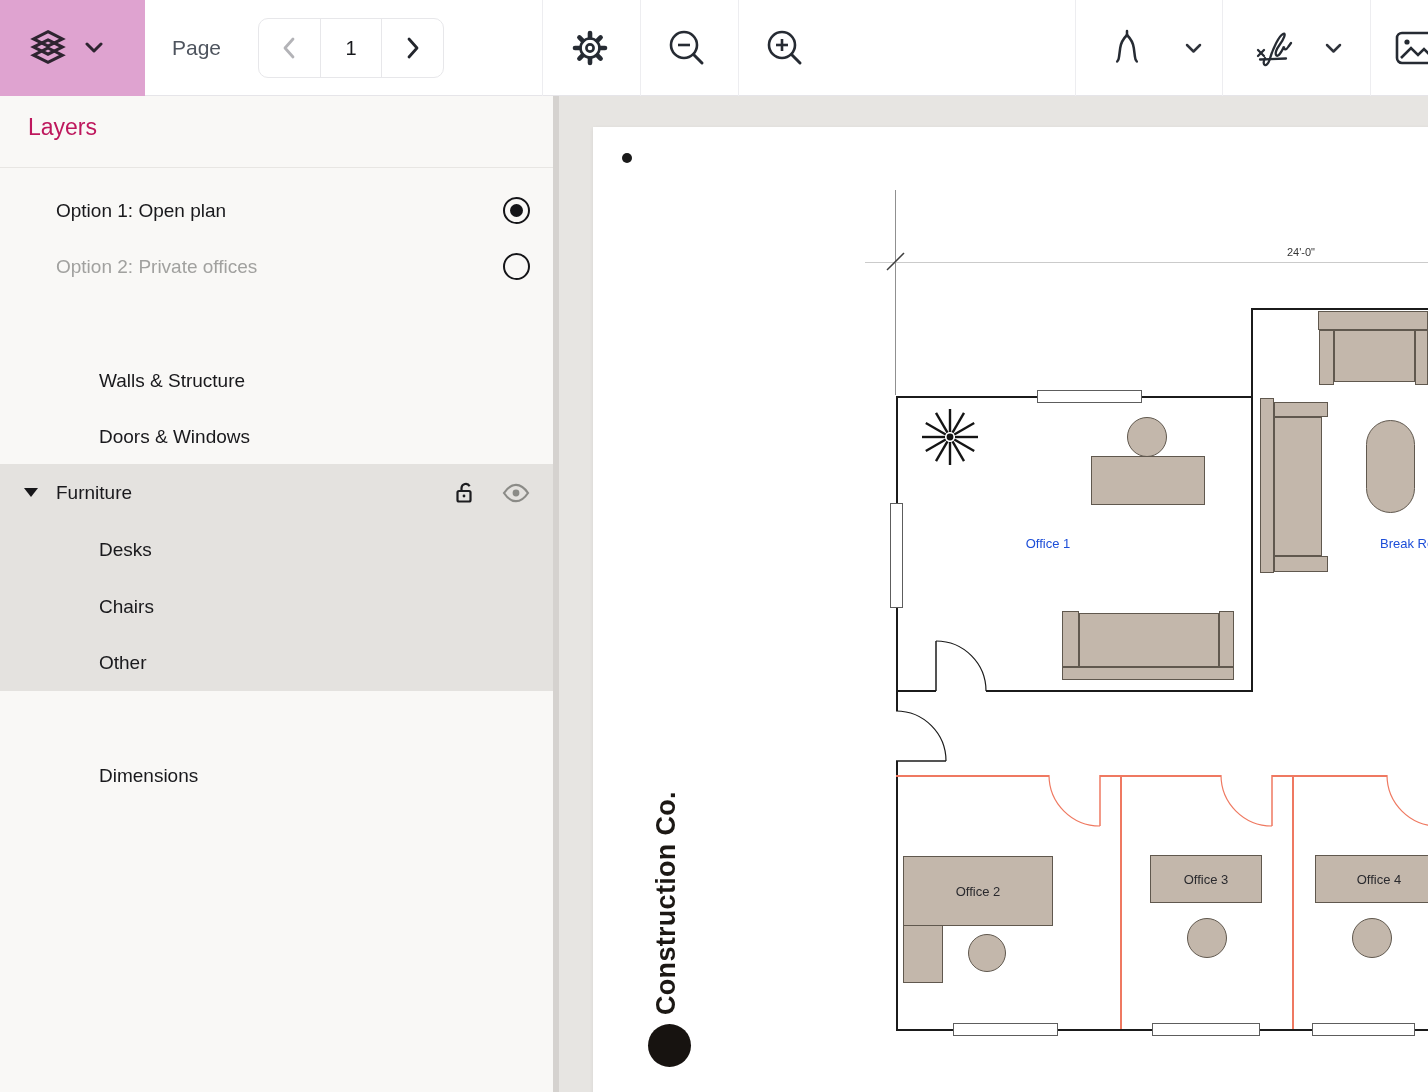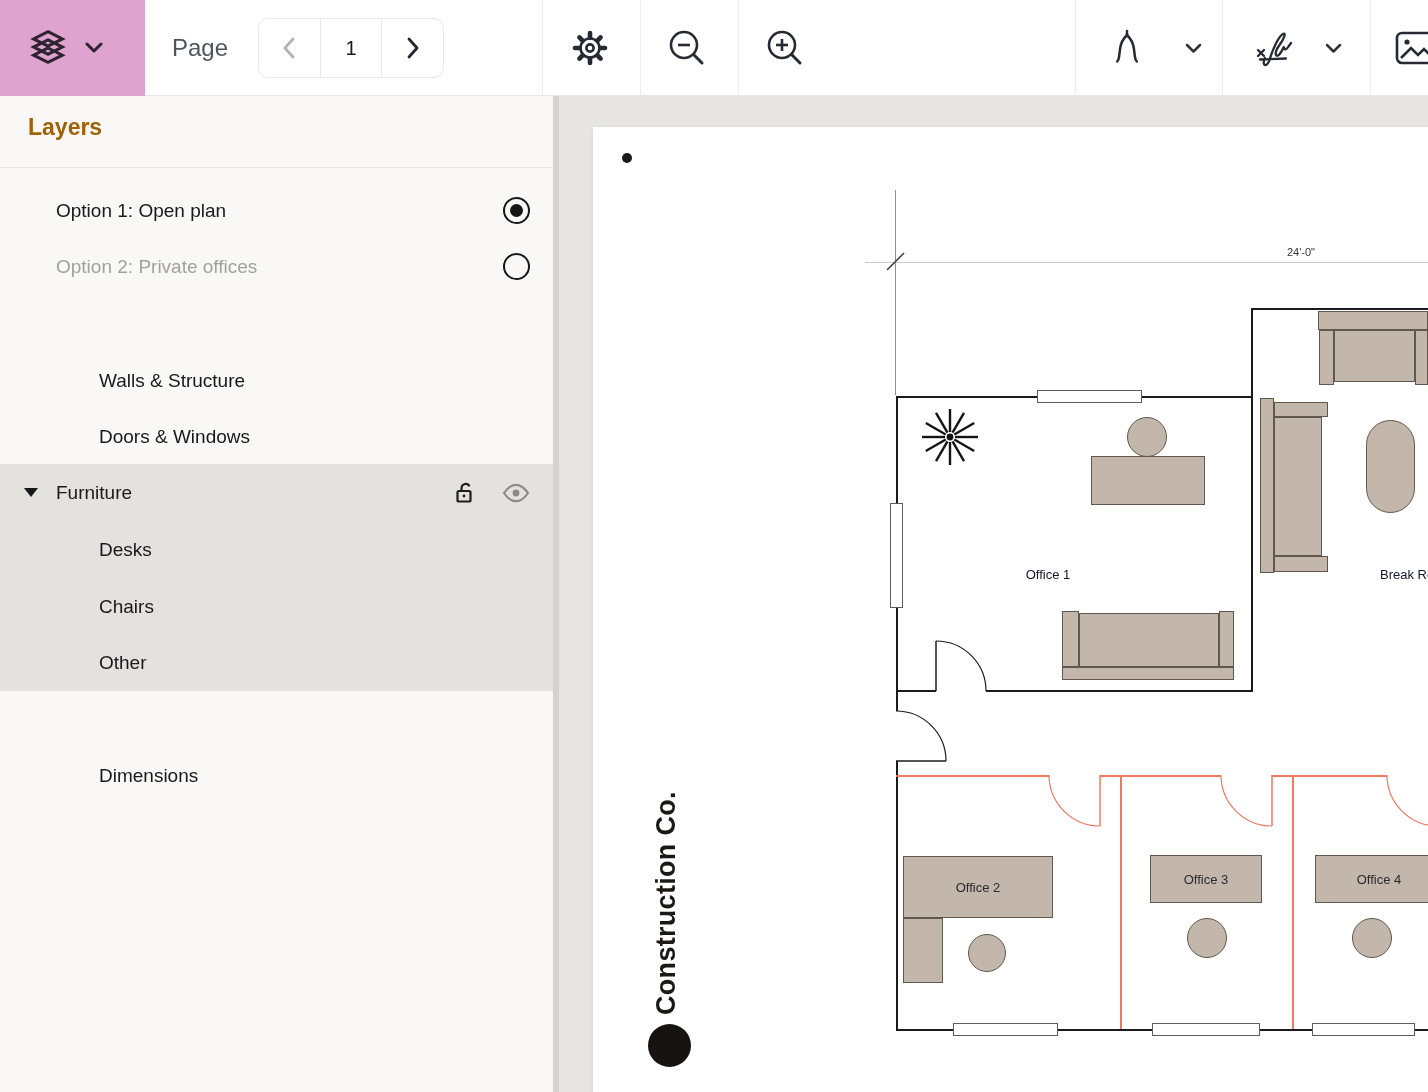--- a/index.html
+++ b/index.html
@@ -7,39 +7,39 @@
     font-family:"Liberation Sans", sans-serif; background:#e7e5e2; }
 
   
   .toolbar { position:absolute; left:0; top:0; width:1428px; height:96px;
     background:#ffffff; border-bottom:1px solid #e6e5e9; z-index:10; }
   .tb-divider { position:absolute; top:0; width:1px; height:96px; background:#ededf0; }
   .logo-btn { position:absolute; left:0; top:0; width:145px; height:96px;
     background:#dfa3d0; display:flex; align-items:center; cursor:pointer; }
   .logo-btn svg { display:block; }
   .page-label { position:absolute; left:172px; top:0; height:96px; line-height:96px;
-    font-size:24px; color:#4e545e; }
+    font-size:21px; color:#4e545e; }
   .pager { position:absolute; left:258px; top:18px; width:186px; height:60px;
     background:#fff; border:1.5px solid #e7e7ea; border-radius:10px;
     display:flex; overflow:hidden; }
   .pager-cell { flex:1; display:flex; align-items:center; justify-content:center; }
   .pager-cell + .pager-cell { border-left:1.5px solid #e7e7ea; }
   .page-num { font-size:20px; color:#17181c; }
   .page-ind { position:absolute; left:455px; top:0; width:76px; height:96px;
     display:flex; align-items:center; justify-content:center; font-size:19px; color:#34383f; }
   .tb-btn { position:absolute; top:0; height:96px; display:flex; align-items:center;
     justify-content:center; cursor:pointer; background:transparent; border:none; }
 
   
   .sidebar { position:absolute; left:0; top:96px; width:553px; height:996px;
     background:#f9f8f6; z-index:5; }
   .sidebar-resizer { position:absolute; left:553px; top:96px; width:6px; height:996px;
     background:#d5d2cf; z-index:6; }
   .sb-title { position:absolute; left:28px; top:18px; font-size:23px;
-    font-weight:700; color:#a16207; }
+    font-weight:400; color:#be185d; }
   .sb-header-divider { position:absolute; left:0; top:71px; width:553px; height:1px;
     background:#e8e6e3; }
   .sb-highlight { position:absolute; left:0; top:368px; width:553px; height:227px;
     background:#e4e2df; }
   .sb-row { position:absolute; left:0; width:553px; height:57px; cursor:pointer; }
   .sb-label { position:absolute; left:56px; top:0; height:57px; line-height:57px;
     font-size:19px; color:#19191c; }
   .sb-label.child { left:99px; }
   .sb-label.dim { color:#a1a19f; }
   .tri { position:absolute; left:24px; top:24px; width:0; height:0;
@@ -56,22 +56,22 @@
     background:#e7e5e2; z-index:1; }
   .page { position:absolute; left:34px; top:31px; width:910px; height:1000px;
     background:#ffffff; box-shadow:0 1px 4px rgba(0,0,0,0.07); }
   .wall { position:absolute; background:#1b1b1b; }
   .wall-accent { position:absolute; background:#ef7961; }
   .thin-line { position:absolute; background:#cbcbcb; }
   .ext-line { position:absolute; background:#909090; }
   .furn { position:absolute; background:#c3b7ab; border:1.5px solid #60584e; }
   .furn.round { border-radius:50%; }
   .window { position:absolute; background:#ffffff; border:1px solid #5d5d5d; z-index:3; }
-  .plan-label { position:absolute; font-size:13px; color:#0f172a; white-space:nowrap;
-    transform:translate(-50%,-50%);margin-top:31px; }
+  .plan-label { position:absolute; font-size:13px; color:#1d4ed8; white-space:nowrap;
+    transform:translate(-50%,-50%); }
   .desk-label { position:absolute; display:flex; align-items:center; justify-content:center;
     font-size:13px; color:#2a2a2e; }
   .dim-label { position:absolute; font-size:11px; color:#363636;
     transform:translateX(-50%); white-space:nowrap; }
   .plan-svg { position:absolute; left:0; top:0; z-index:4; pointer-events:none; }
   .page-dot { position:absolute; left:29px; top:26px; width:10px; height:10px;
     border-radius:50%; background:#1a1a1a; }
   .company-text { position:absolute; left:58px; top:888px; width:260px; height:40px;
     transform:rotate(-90deg); transform-origin:top left;
     font-size:27px; font-weight:bold; color:#1c1814; letter-spacing:0.3px; }
@@ -301,21 +301,21 @@
     <div class="furn" style="left:726px; top:203px; width:15px; height:55px"></div>
     <div class="furn" style="left:822px; top:203px; width:13px; height:55px"></div>
     <div class="furn" style="left:681px; top:290px; width:48px; height:139px"></div>
     <div class="furn" style="left:667px; top:271px; width:14px; height:175px"></div>
     <div class="furn" style="left:681px; top:275px; width:54px; height:15px"></div>
     <div class="furn" style="left:681px; top:429px; width:54px; height:16px"></div>
     <div class="furn" style="left:773px; top:293px; width:49px; height:93px; border-radius:25px"></div>
 
     <div class="furn round" style="left:375px; top:807px; width:38px; height:38px"></div>
     <div class="furn" style="left:310px; top:791px; width:40px; height:65px"></div>
-    <div class="furn desk-label" style="left:310px; top:729px; width:150px; height:62px">
+    <div class="furn desk-label" style="left:310px; top:729px; width:150px; height:70px">
         <span>Office 2</span>
       </div>
     <div class="furn round" style="left:594px; top:791px; width:40px; height:40px"></div>
     <div class="furn desk-label" style="left:557px; top:728px; width:112px; height:48px">
         <span>Office 3</span>
       </div>
     <div class="furn round" style="left:759px; top:791px; width:40px; height:40px"></div>
     <div class="furn desk-label" style="left:722px; top:728px; width:128px; height:48px">
         <span>Office 4</span>
       </div>

